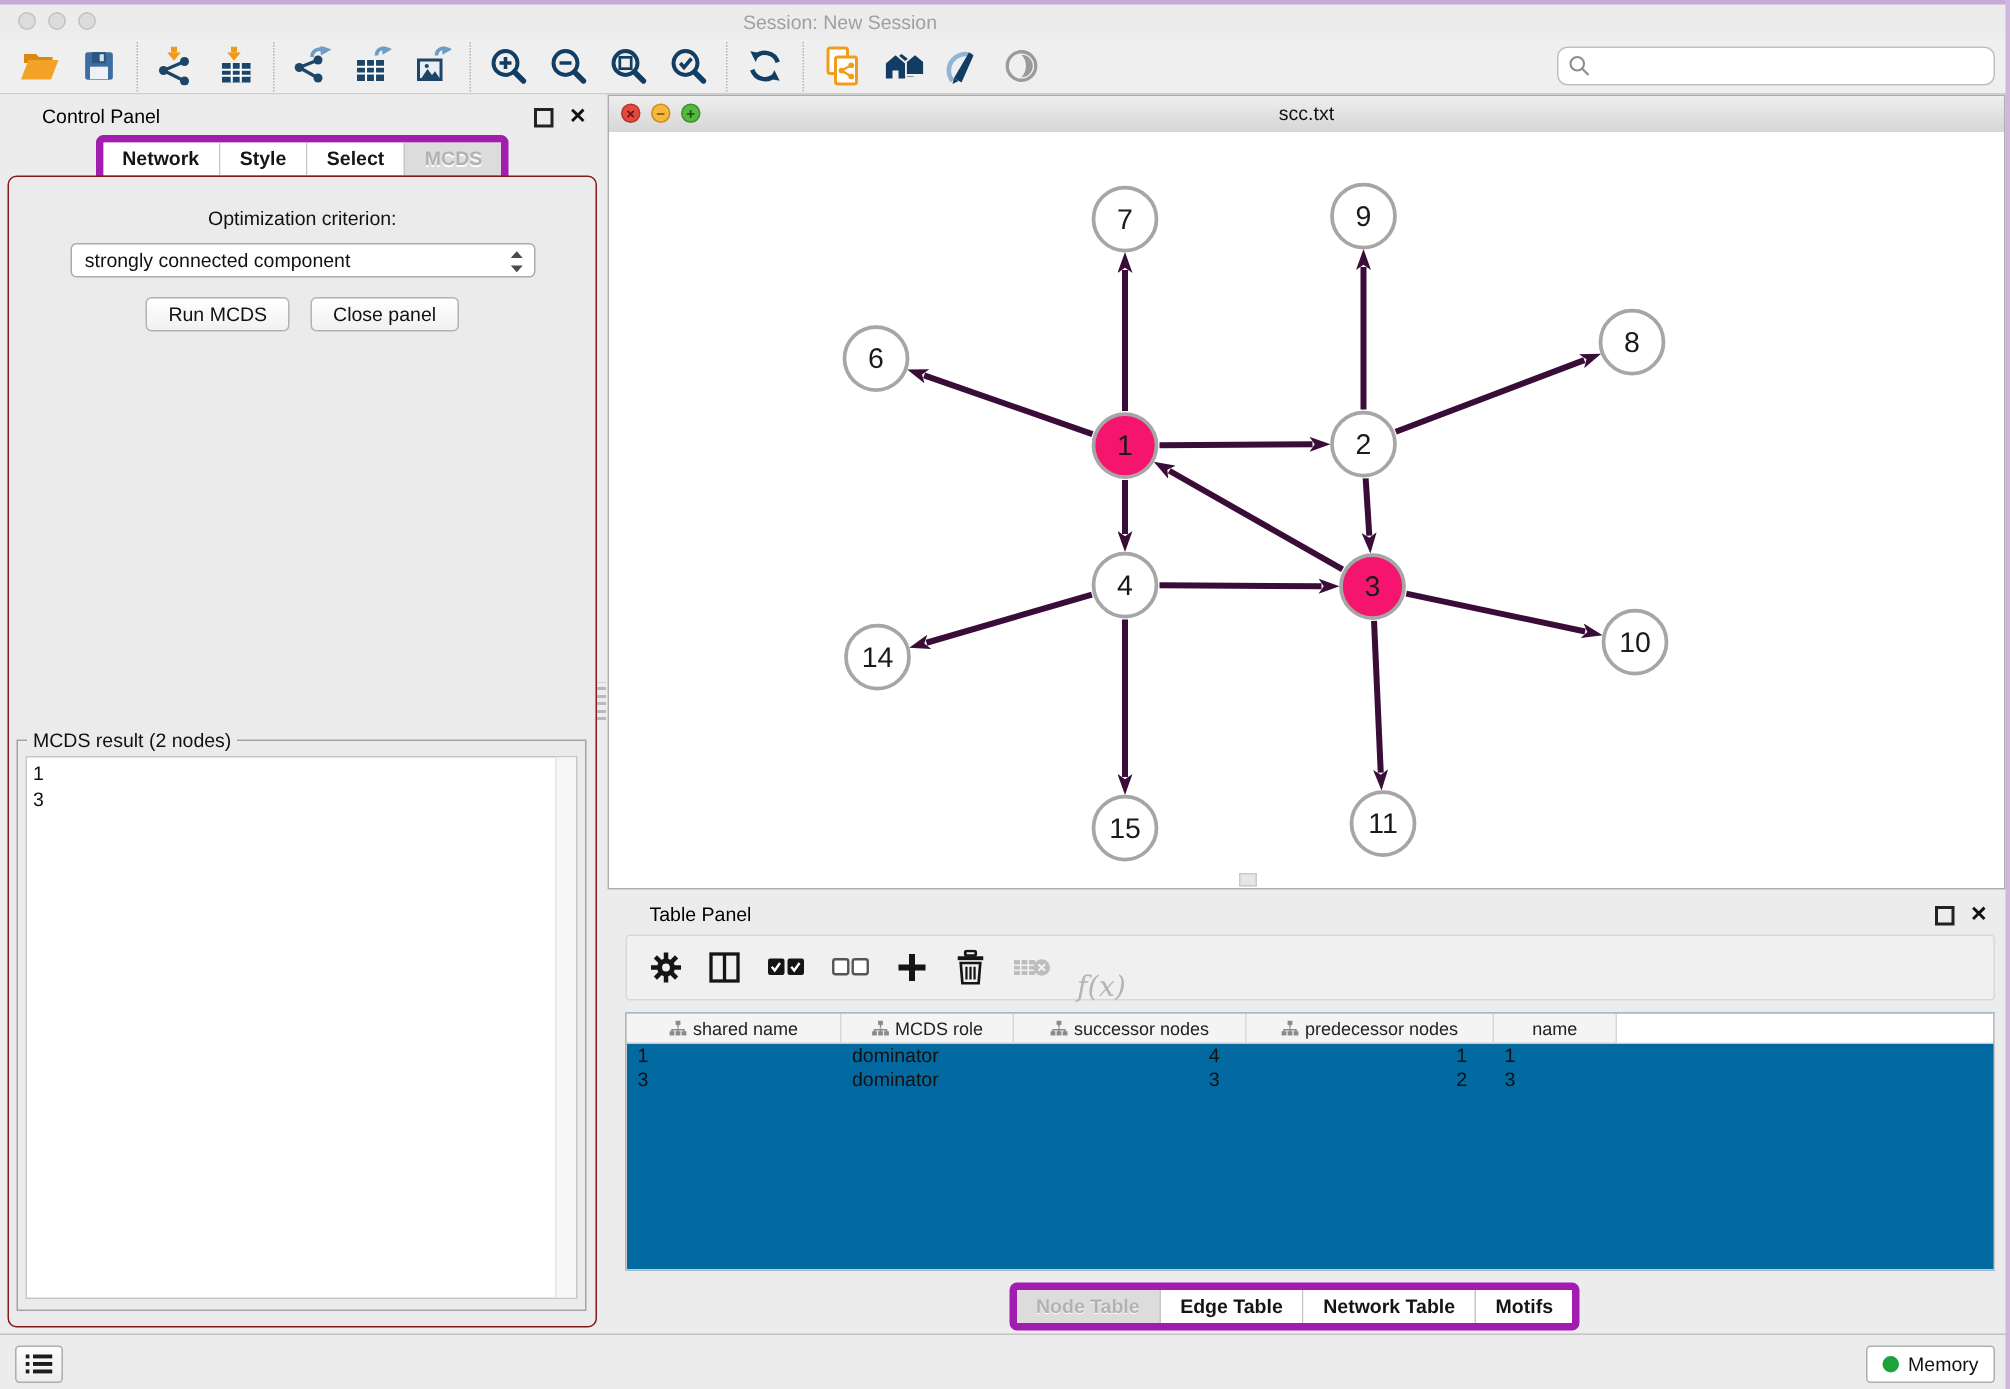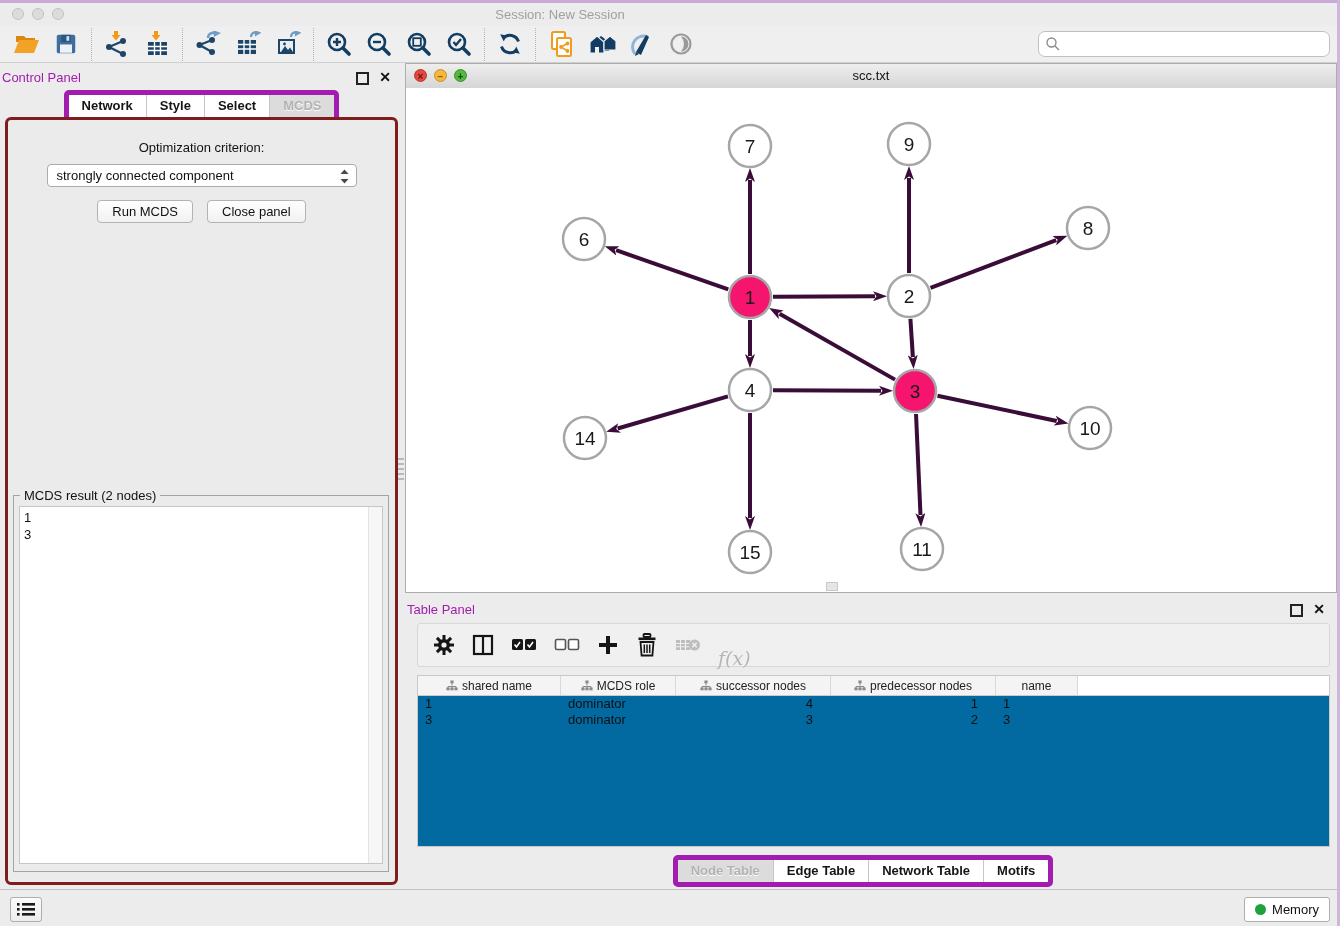--- a/index.html
+++ b/index.html
@@ -20,31 +20,31 @@
            border-bottom:1px solid #cfcfcf;display:flex;align-items:center;padding-left:6px;box-sizing:border-box;}
   .tbtn{width:40px;height:33px;display:flex;align-items:center;justify-content:center;flex:0 0 auto;}
   .tsep{height:33px;border-left:1px dotted #b3b3b3;margin:0 5px;flex:0 0 auto;}
   .searchbox{margin-left:auto;margin-right:10px;width:292px;height:26px;background:#fff;
              border:1px solid #c0c0c0;border-radius:7px;display:flex;align-items:center;padding-left:6px;box-sizing:border-box;}
   .searchbox input{border:none;outline:none;flex:1;font-size:13px;font-family:"Liberation Sans",sans-serif;background:transparent;}
 
   
   .control-panel{position:absolute;left:0;top:63px;width:403px;height:826px;background:#ececec;}
   .panel-head{position:relative;height:27px;}
-  .panel-head .ptitle{position:absolute;left:2px;top:7px;font-size:13px;color:#a21caf;text-align:right;}
+  .panel-head .ptitle{position:absolute;left:28px;top:7px;font-size:13px;color:#000000;text-align:right;}
   .panel-head .max{position:absolute;right:34px;top:9px;width:9px;height:9px;border:2px solid #222;}
   .panel-head .cls{position:absolute;right:12px;top:6px;font-size:14px;font-weight:bold;color:#111;}
   .tabs-row{position:relative;height:26px;text-align:center;}
   .seg{display:inline-flex;border:5px solid #a21caf;border-radius:5px;overflow:hidden;background:#fff;}
   .seg .tab{padding:3px 13px;font-size:13px;font-weight:bold;color:#151515;background:#fff;
             border-right:1px solid #c6c6c6;line-height:16px;white-space:nowrap;}
   .seg .tab:last-child{border-right:none;}
   .seg .tab.sel{background:#dcdcdc;color:#b2b2b2;text-shadow:0 1px 0 #fdfdfd;}
   .cp-body{position:absolute;left:5px;right:5px;top:54px;bottom:4px;background:#ebebeb;
-           border:3px solid #7f1d1d;border-radius:6px;}
+           border:1px solid #7f1d1d;border-radius:6px;}
   .opt-label{text-align:center;margin-top:20px;font-size:13px;}
   .combo{position:relative;margin:9px auto 0;width:310px;height:23px;background:#fff;border:1px solid #ababab;
          border-radius:4px;box-sizing:border-box;}
   .combo .val{position:absolute;left:9px;top:3px;font-size:13px;}
   .combo .step{position:absolute;right:7px;top:3px;}
   .btn-row{margin-top:13px;display:flex;justify-content:center;gap:14px;}
   .pbtn{padding:3px 14px;font-size:13px;background:linear-gradient(#ffffff,#f1f1f1);
         border:1px solid #b3b3b3;border-radius:4px;line-height:15px;}
   .result-group{position:absolute;left:5px;right:6px;top:375px;bottom:10px;border:1px solid #a3a3a3;}
   .result-group .legend{position:absolute;top:-8px;left:6px;background:#ebebeb;padding:0 4px;font-size:13px;}

